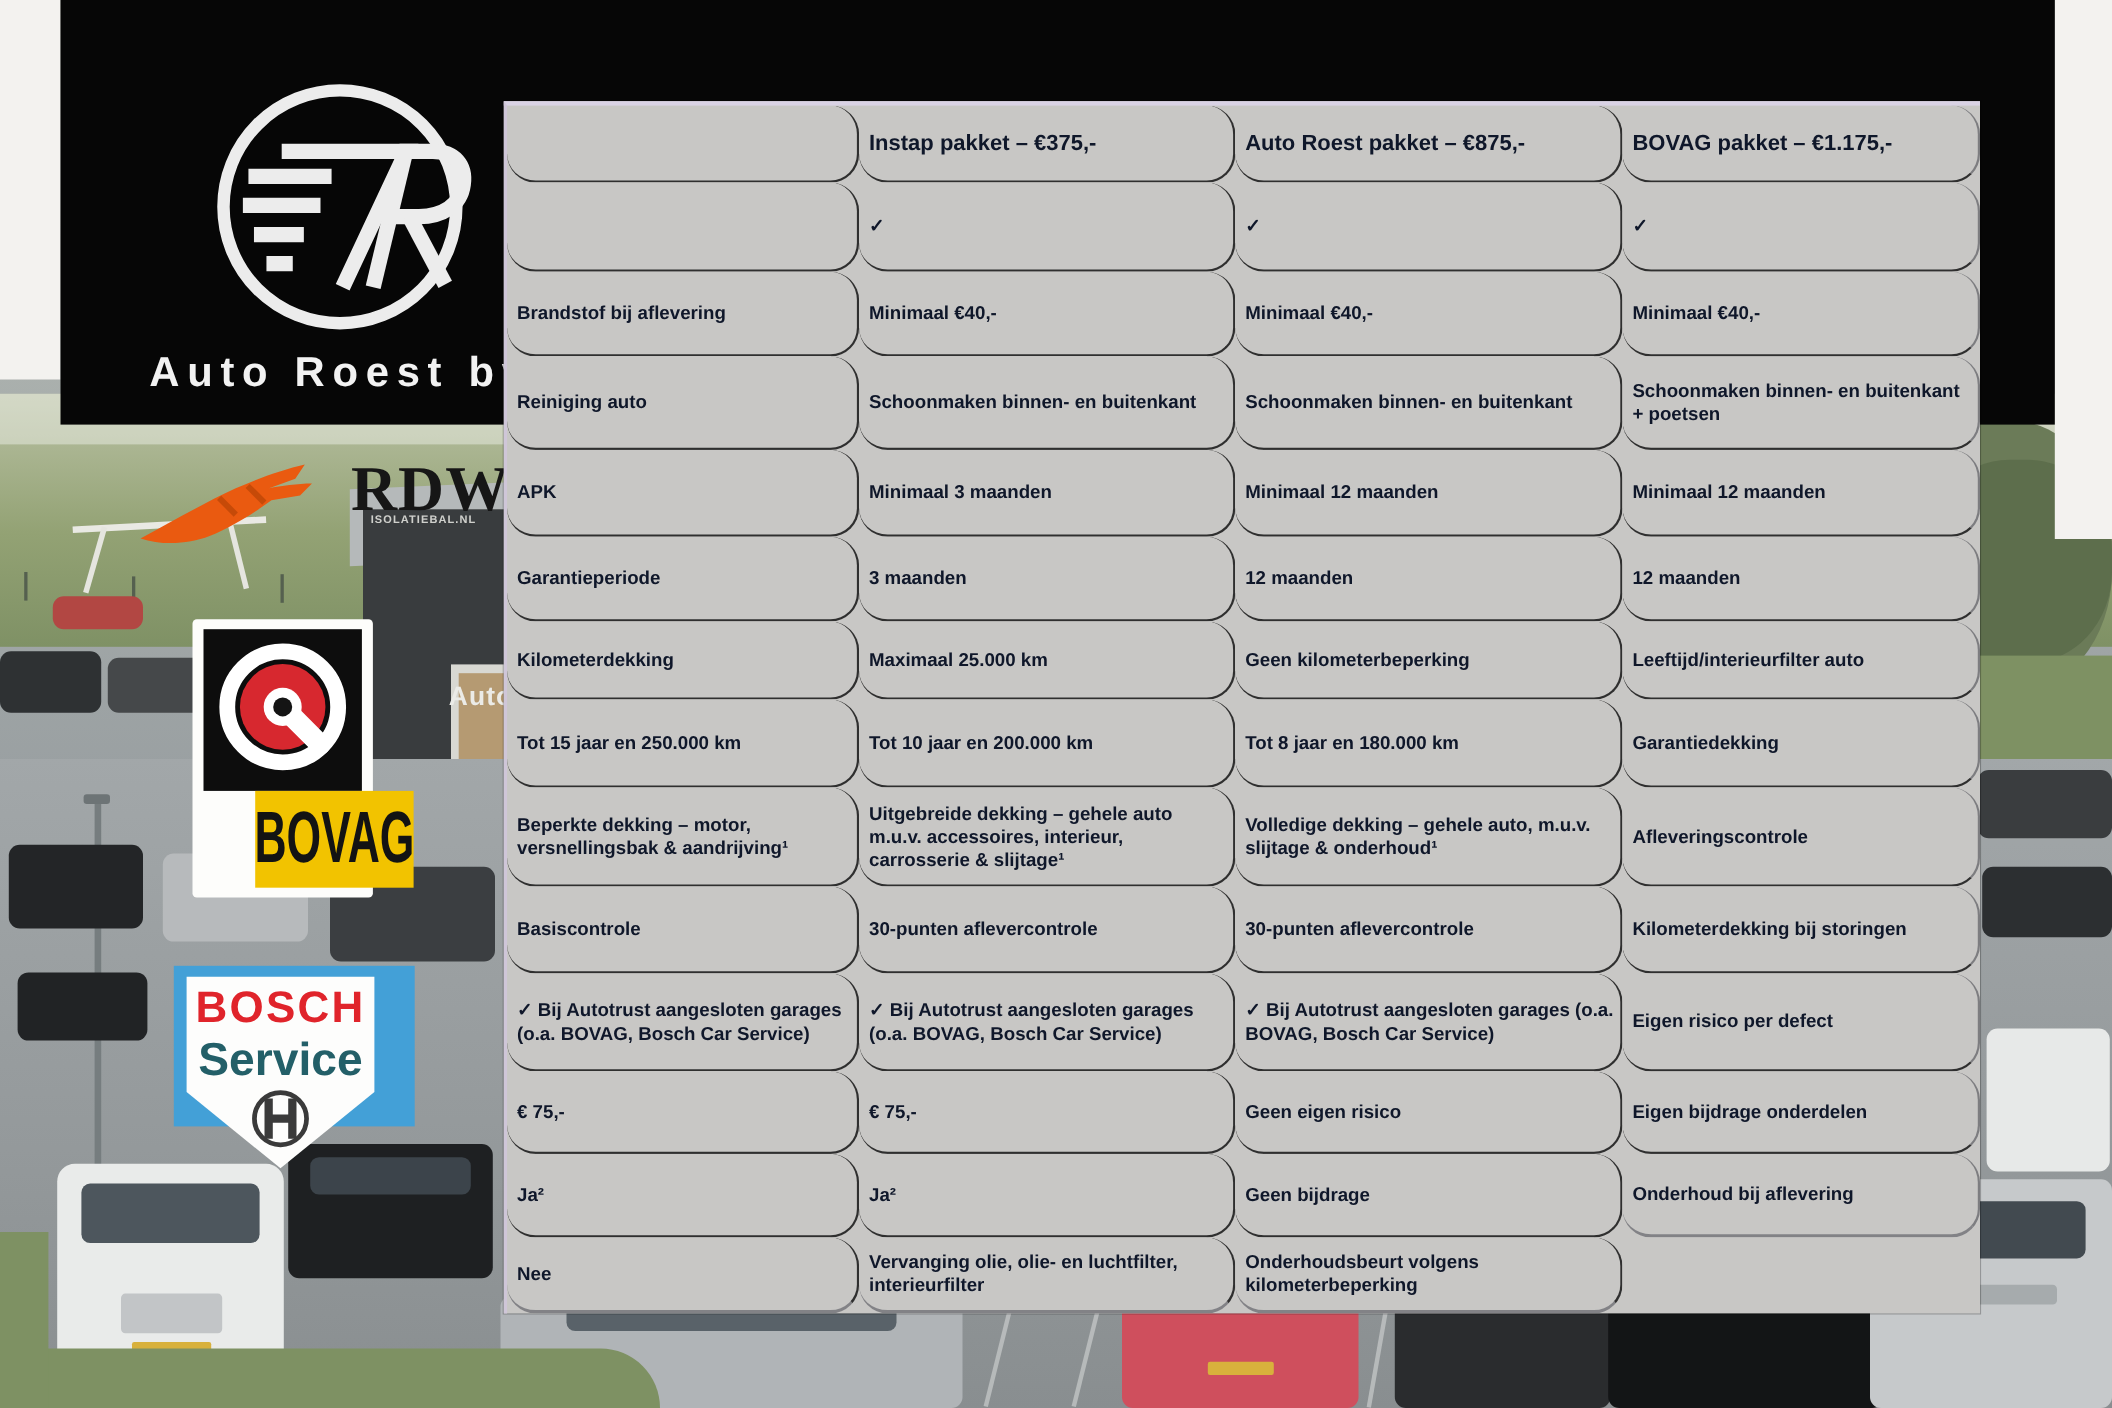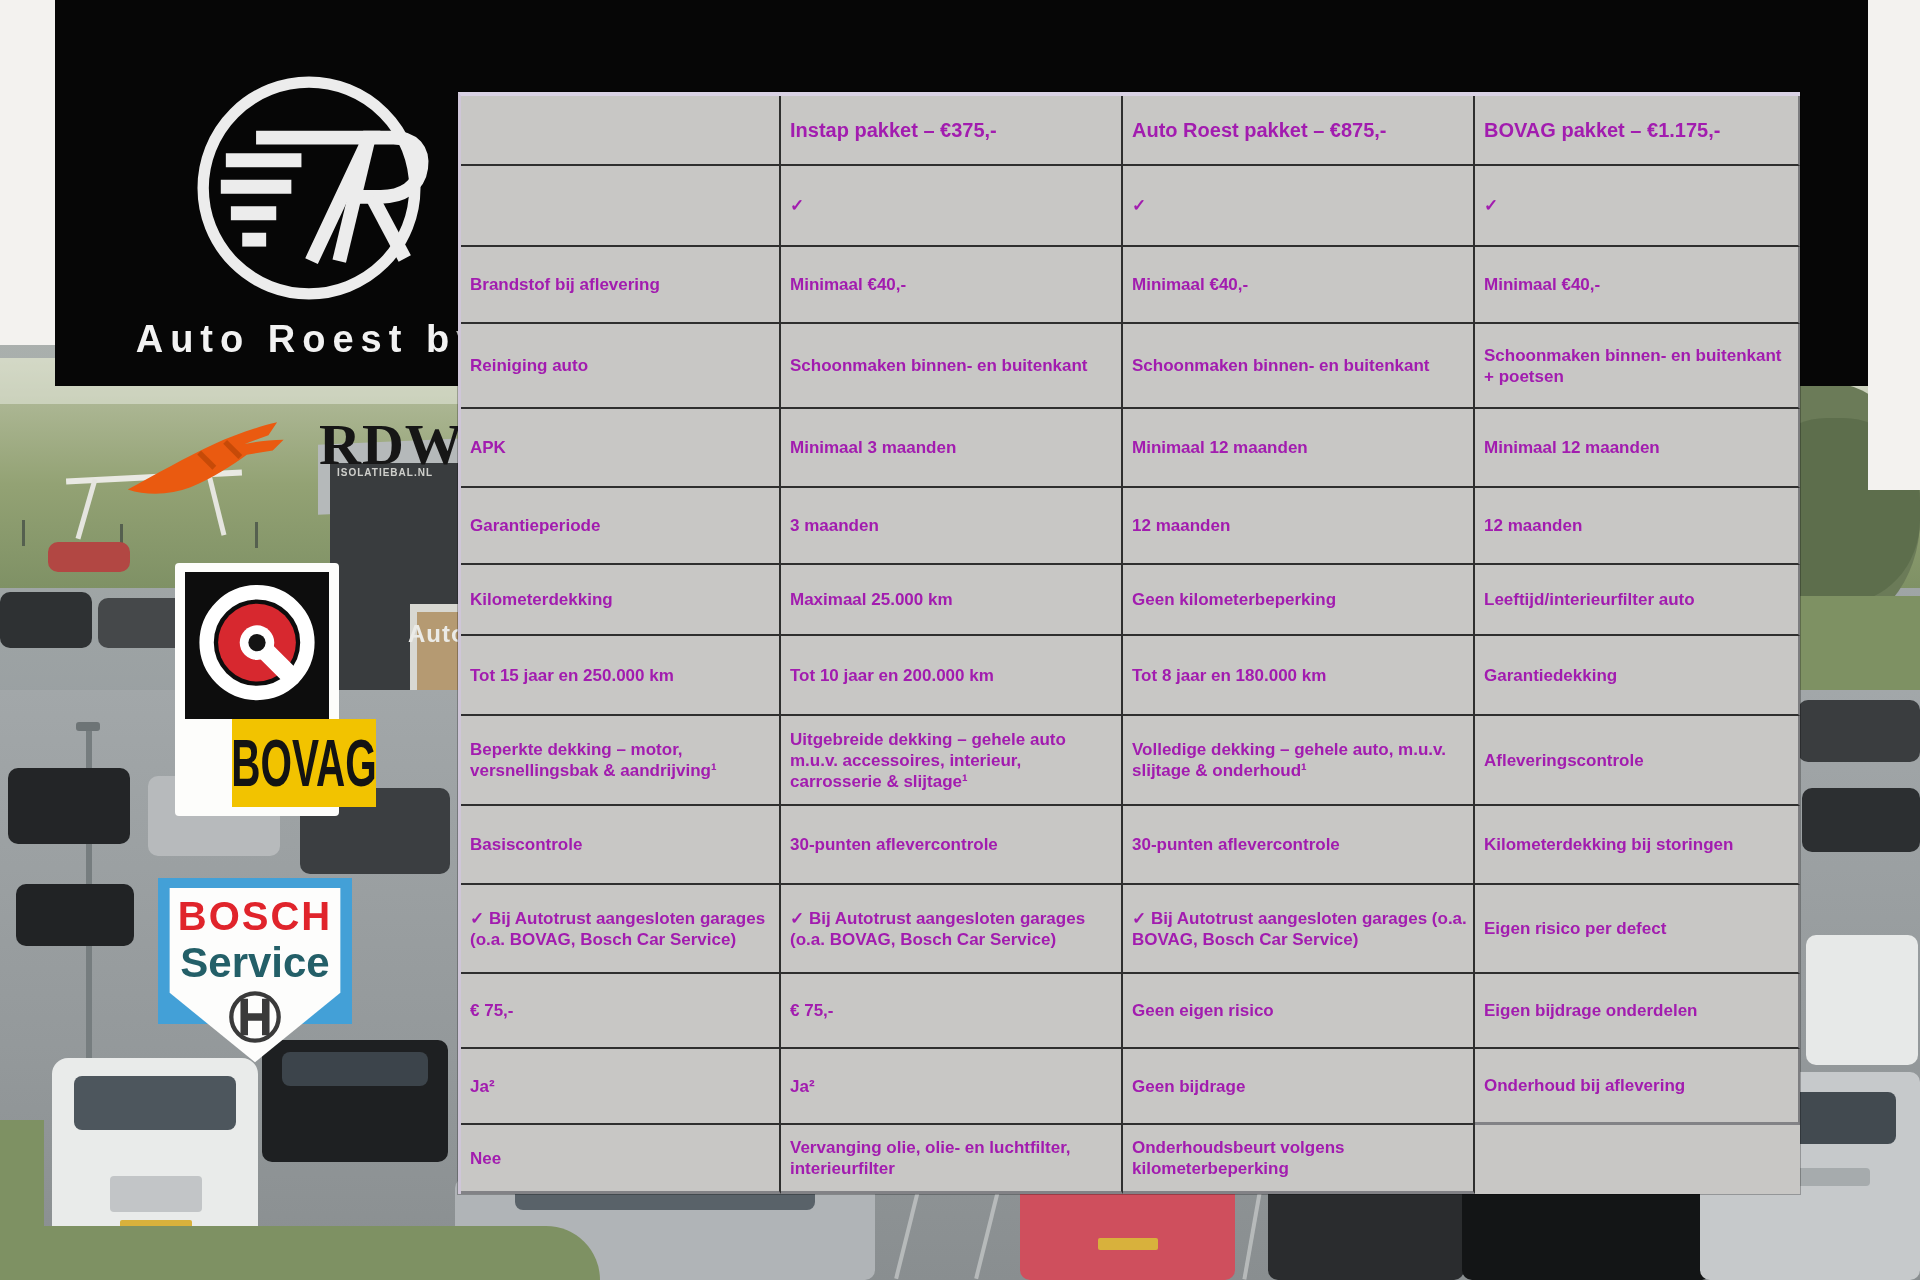--- a/index.html
+++ b/index.html
@@ -64,39 +64,39 @@
   .bovag{position:absolute;left:175px;top:563px;width:164px;height:253px;background:#fdfdfb;
     z-index:5;border-radius:4px;padding:0;box-sizing:border-box;}
   .bovag-top{position:absolute;left:10px;top:9px;width:144px;height:147px;background:#0d0d0d;}
   .bovag-band{position:absolute;left:10px;top:156px;width:144px;height:88px;
     background:var(--bovag-yellow);display:flex;align-items:center;justify-content:center;margin-left:47px;}
   .bovag-word{font-weight:bold;font-size:44px;letter-spacing:0px;color:#131313;
     transform:scaleY(1.5) scaleX(.92);}
 
   
   .bosch{position:absolute;left:158px;top:878px;width:194px;height:146px;
-    background:var(--bosch-blue);z-index:5;}
+    background:var(--bosch-blue);z-index:5;padding-left:25px;}
   .bosch-shield{position:absolute;left:0;top:0;width:194px;height:198px;background:#fdfdfc;
     clip-path:polygon(6% 5%,94% 5%,94% 58%,50% 93%,6% 58%);text-align:center;}
   .bosch-word{margin-top:16px;font-weight:bold;font-size:40px;letter-spacing:2px;color:var(--bosch-red);}
   .bosch-service{margin-top:0px;font-weight:bold;font-size:42px;color:var(--bosch-teal);}
 
   
   .pkg-table{position:absolute;left:458px;top:92px;width:1339px;z-index:10;
     display:grid;grid-template-columns:320px 342px 352px 325px;
     grid-template-rows:70px 81px 77px 85px 79px 77px 71px 80px 90px 79px 89px 75px 76px 69px;
     background:var(--table-background);
     border-top:4px solid var(--table-border-accent);
     border-left:3px solid #cfc6d8;
     box-shadow:0 0 0 1px rgba(0,0,0,.25);}
   .cell{border-right:2px solid var(--table-border-dark);
     border-bottom:2px solid var(--table-border-dark);
     display:flex;align-items:center;
     padding:4px 4px 4px 9px;box-sizing:border-box;
-    font-weight:bold;font-size:17px;line-height:21px;color:#a21caf;}
+    font-weight:bold;font-size:17px;line-height:21px;color:#0f172a;border-radius:26px;}
   .cell:nth-child(4n){border-right:2px solid #7d7d80;}
   .cell:nth-last-child(-n+4){border-bottom:3px solid #828286;}
   .cell.hdr{font-size:20px;line-height:24px;}
 </style>
 </head>
 <body>
 
 <div class="stage">
 
   <div class="photo">

